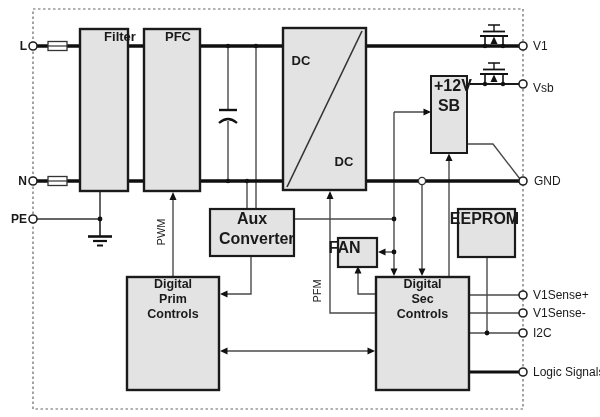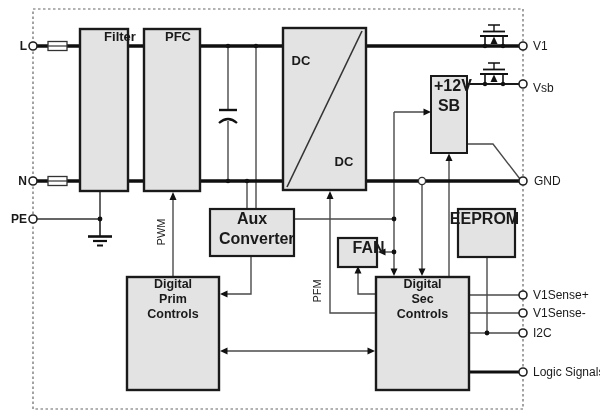--- a/index.html
+++ b/index.html
@@ -164,21 +164,21 @@
     </div>
   <div class="block-lbl big" style="left:331px;top:154px;width:26px;height:18px;">
       <span>DC</span>
     </div>
   <div class="block-lbl small" style="left:431px;top:76px;width:36px;height:77px;">
       <span style="width:30px;">+12V SB</span>
     </div>
   <div class="block-lbl small" style="left:210px;top:209px;width:84px;height:47px;">
       <span style="width:66px;">Aux Converter</span>
     </div>
-  <div class="block-lbl small" style="left:349px;top:238px;width:39px;height:28px;border-radius:7px;">
+  <div class="block-lbl small" style="left:325px;top:238px;width:39px;height:28px;border-radius:7px;">
       <span>FAN</span>
     </div>
   <div class="block-lbl small" style="left:458px;top:209px;width:53px;height:48px;">
       <span>EEPROM</span>
     </div>
   <div class="block-lbl mid" style="left:127px;top:277px;width:92px;height:134px;">
       <span style="width:62px;">Digital Prim Controls</span>
     </div>
   <div class="block-lbl mid" style="left:376px;top:277px;width:93px;height:113px;">
       <span style="width:62px;">Digital Sec Controls</span>

